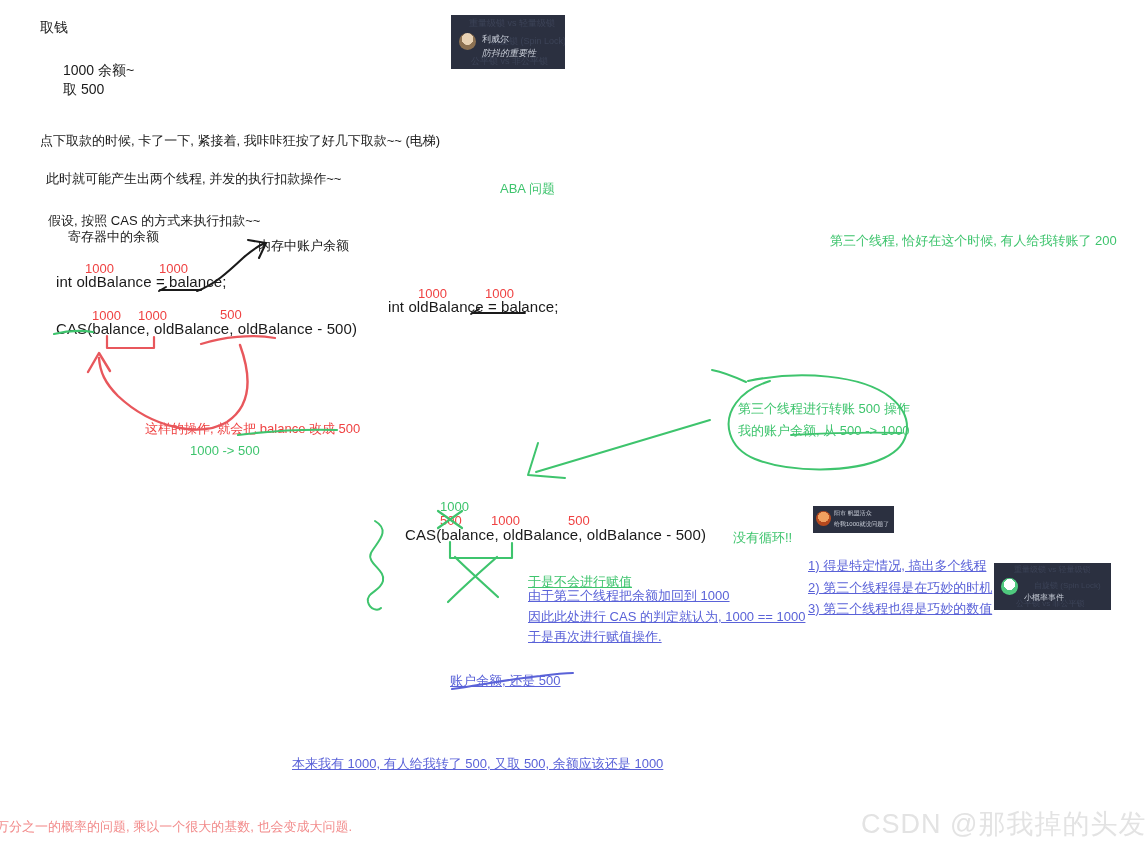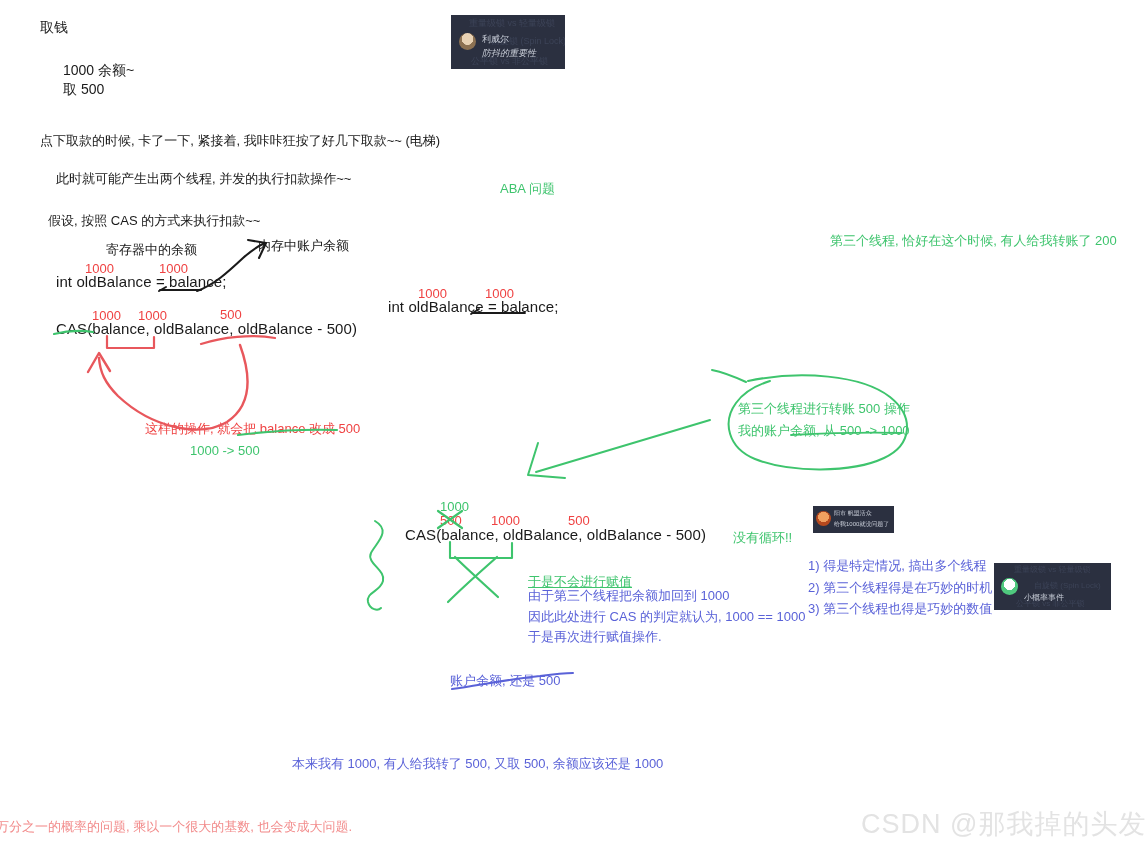--- a/index.html
+++ b/index.html
@@ -8,21 +8,21 @@
     background:#ffffff;
     position:relative;
     overflow:hidden;
     font-family:"Liberation Sans","DejaVu Sans",sans-serif;
     -webkit-font-smoothing:antialiased;
   }
   .abs{position:absolute;white-space:nowrap;}
   .t-black{color:#1a1a1a;}
   .t-red{color:#ef4242;}
   .t-green{color:#3ec46d;}
-  .t-blue{color:#5a62d8;}
+  .t-blue{color:#5a62d8;text-decoration:underline;}
   .t-redpale{color:#f28b8b;}
   .f13{font-size:13px;}
   .f14{font-size:14px;}
   .code{font-family:"Liberation Sans","DejaVu Sans",sans-serif;font-size:15px;letter-spacing:0.1px;}
 
   
   #ink{position:absolute;left:0;top:0;width:1147px;height:841px;pointer-events:none;}
 
   
   .thumb{
@@ -51,26 +51,26 @@
 </style>
 </head>
 <body>
 
 <div class="abs f14 t-black" style="left:40px;top:19px;">取钱</div>
 
 <div class="abs f14 t-black" style="left:63px;top:62px;">1000 余额~</div>
 <div class="abs f14 t-black" style="left:63px;top:81px;">取 500</div>
 
 <div class="abs f13 t-black" style="left:40px;top:132px;">点下取款的时候, 卡了一下, 紧接着, 我咔咔狂按了好几下取款~~  (电梯)</div>
-<div class="abs f13 t-black" style="left:56px;top:170px;text-align:right;">此时就可能产生出两个线程, 并发的执行扣款操作~~</div>
+<div class="abs f13 t-black" style="left:46px;top:170px;text-align:right;">此时就可能产生出两个线程, 并发的执行扣款操作~~</div>
 <div class="abs f13 t-black" style="left:48px;top:212px;">假设, 按照 CAS 的方式来执行扣款~~</div>
 
 <div class="abs f13 t-green" style="left:500px;top:180px;">ABA 问题</div>
 
-<div class="abs f13 t-black" style="left:68px;top:241px;margin-left:38px;">寄存器中的余额</div>
+<div class="abs f13 t-black" style="left:68px;top:228px;">寄存器中的余额</div>
 <div class="abs f13 t-black" style="left:258px;top:237px;">内存中账户余额</div>
 
 <div class="abs f13 t-red" style="left:85px;top:261px;">1000</div>
 <div class="abs f13 t-red" style="left:159px;top:261px;">1000</div>
 <div class="abs code t-black" style="left:56px;top:273px;">int oldBalance = balance;</div>
 
 <div class="abs f13 t-red" style="left:92px;top:308px;">1000</div>
 <div class="abs f13 t-red" style="left:138px;top:308px;">1000</div>
 <div class="abs f13 t-red" style="left:220px;top:307px;">500</div>
 <div class="abs code t-black" style="left:56px;top:320px;">CAS(balance, oldBalance, oldBalance - 500)</div>

